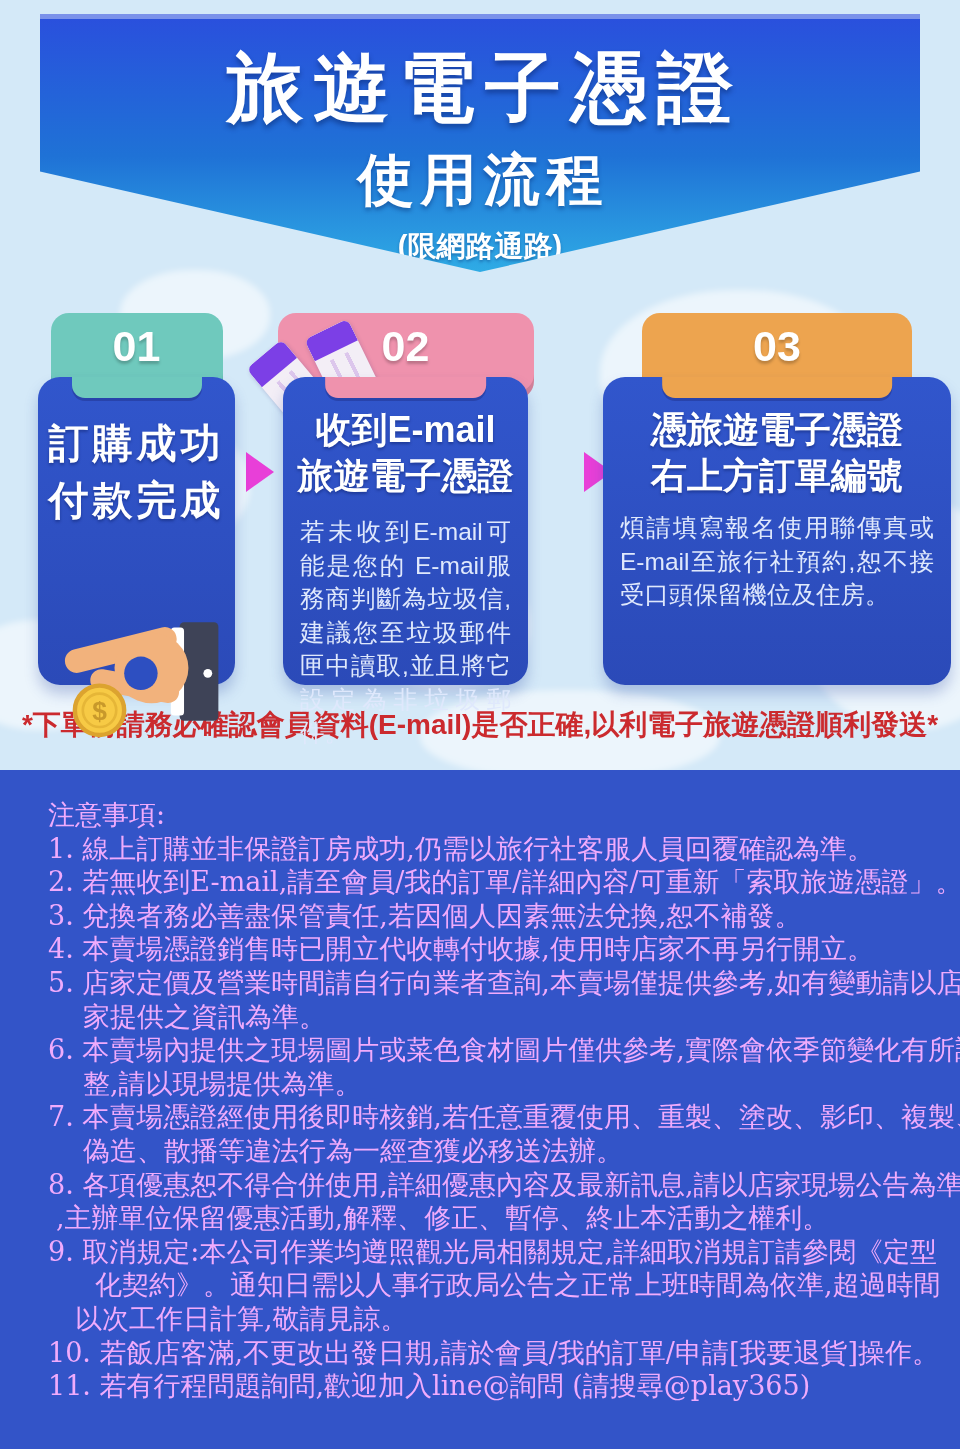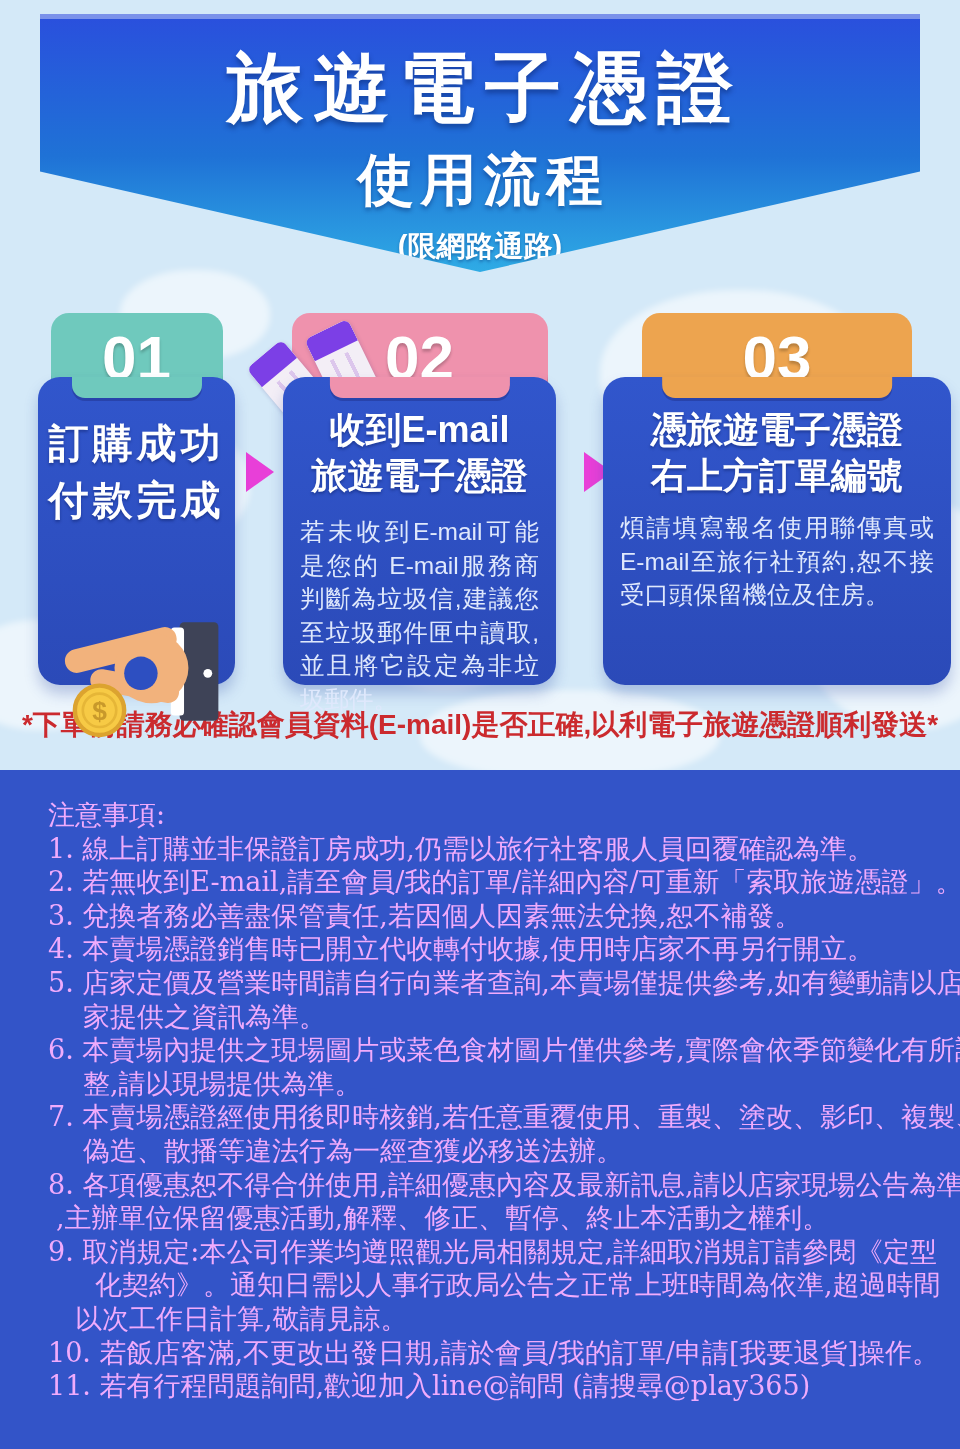--- a/index.html
+++ b/index.html
@@ -19,30 +19,30 @@
           background:rgba(255,255,255,.38);}
   .banner-title{margin-top:24px;font-size:76px;font-weight:bold;letter-spacing:10px;
           padding-left:10px;text-shadow:0 4px 5px rgba(5,30,95,.45);}
   .banner-sub{margin-top:2px;font-size:56px;font-weight:bold;letter-spacing:7px;
           padding-left:7px;text-shadow:0 3px 4px rgba(5,30,95,.4);}
   .banner-note{margin-top:8px;font-size:29px;font-weight:bold;text-shadow:0 2px 3px rgba(5,30,95,.35);}
 
   
   .step{position:absolute;top:313px;height:372px;}
   .step-1{left:38px;width:197px;--tab:#6fc9bd;}
-  .step-2{left:283px;width:245px;padding-left:28px;--tab:#ef92ad;}
+  .step-2{left:283px;width:245px;--tab:#ef92ad;}
   .step-3{left:603px;width:348px;--tab:#eda44f;}
   .tab{position:absolute;top:0;left:50%;transform:translateX(-50%);height:86px;
        border-radius:18px;background:var(--tab);z-index:1;
        box-shadow:inset 0 -7px 0 rgba(0,0,0,.12);
        display:flex;align-items:flex-start;justify-content:center;}
   .step-1 .tab{width:172px;}
   .step-2 .tab{width:256px;}
   .step-3 .tab{width:270px;}
-  .tab-num{margin-top:9px;font-size:62px;font-weight:bold;color:#fff;
+  .tab-num{margin-top:9px;font-size:43px;font-weight:bold;color:#fff;
        text-shadow:0 3px 3px rgba(0,0,0,.22);}
   .card-body{position:absolute;left:0;right:0;top:64px;bottom:0;z-index:3;
        background:linear-gradient(180deg,#3156cc,#2b4ab8);border-radius:22px;
        box-shadow:0 9px 14px rgba(45,75,165,.28);}
   .card-body::before{content:"";position:absolute;top:0;left:50%;transform:translateX(-50%);
        width:66%;height:21px;background:var(--tab);border-radius:0 0 13px 13px;
        box-shadow:0 3px 0 rgba(25,35,115,.35);}
   .card-title{margin-top:30px;text-align:center;color:#fff;font-weight:bold;
        font-size:36px;line-height:46px;text-shadow:0 2px 3px rgba(5,20,80,.4);}
   .step-1 .card-title{font-size:40px;line-height:57px;letter-spacing:4px;margin-top:38px;}

